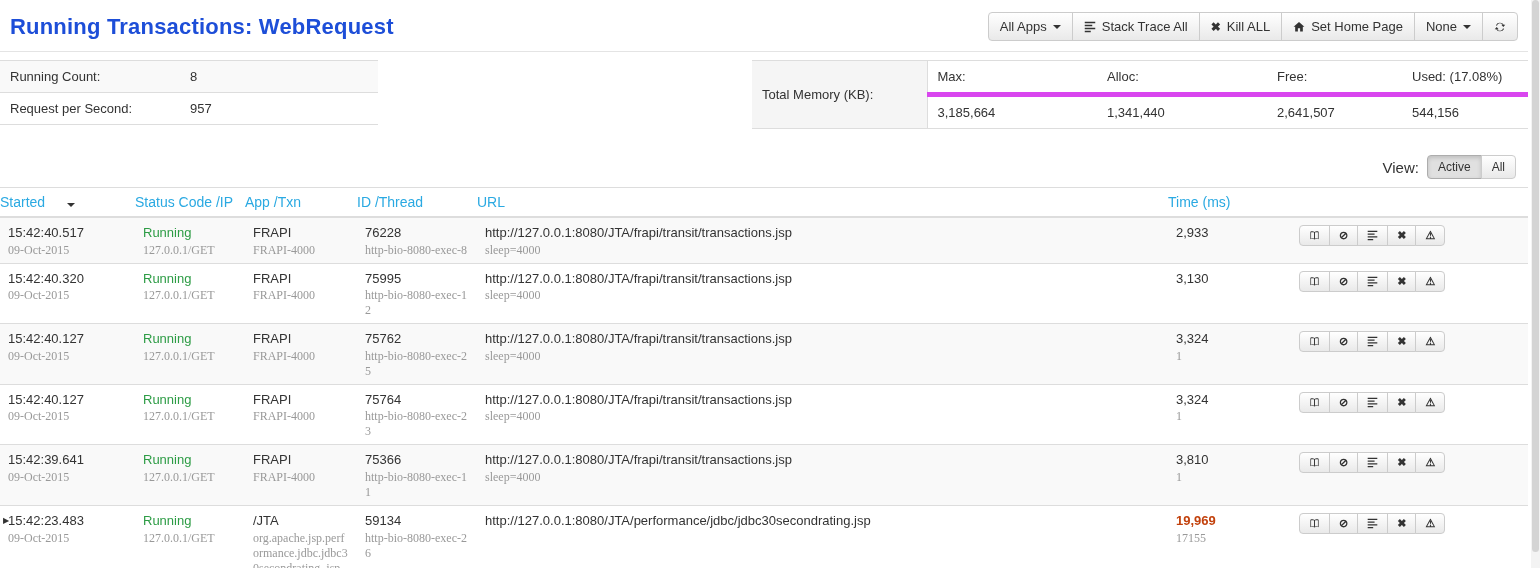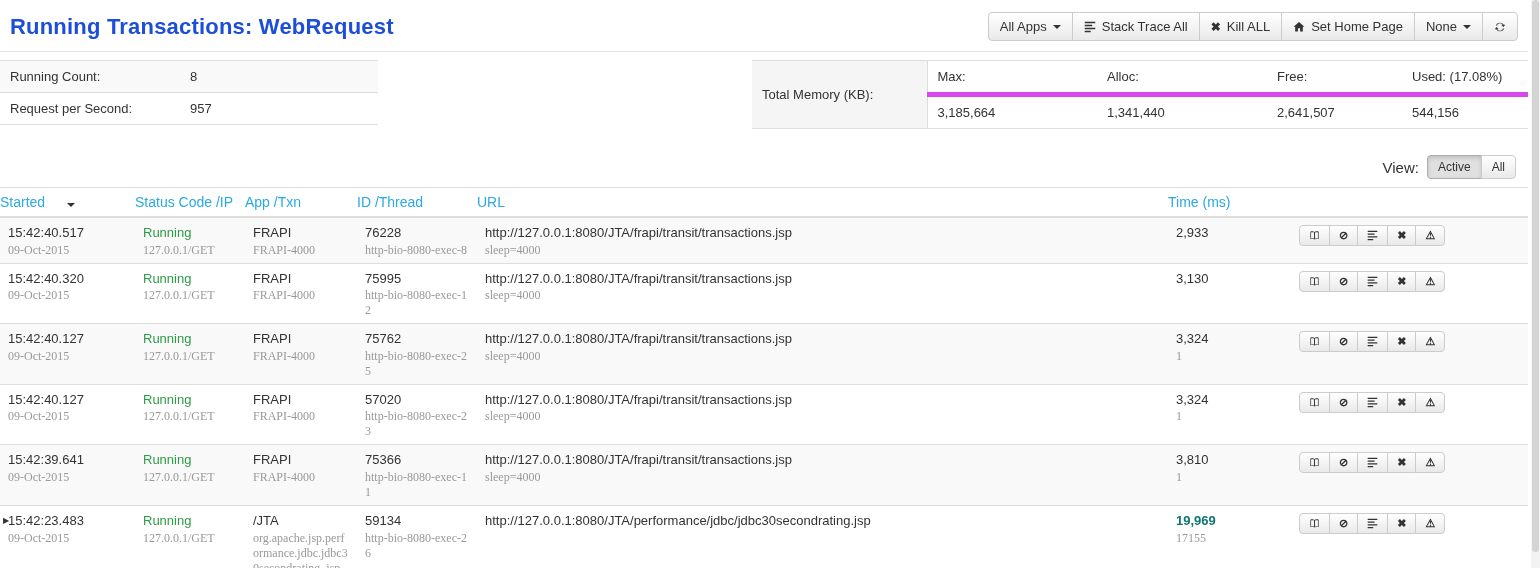--- a/index.html
+++ b/index.html
@@ -57,21 +57,21 @@
   .txn-table { width:100%; }
   .txn-table thead th { text-align:left; font-weight:normal; font-size:14px;
       color:#2aa9e2; padding:6px 0; border-top:1px solid #ddd; border-bottom:2px solid #ddd; }
   .sort-caret { display:inline-block; width:0; height:0; border-top:4px solid #333;
       border-left:4px solid transparent; border-right:4px solid transparent; margin-left:22px; }
   .txn-table tbody td { padding:7px 8px 5px 8px; border-top:1px solid #ddd;
       vertical-align:top; font-size:13px; line-height:1.2; }
   .txn-table tbody tr:nth-child(odd) { background:#f9f9f9; }
   .cell-sub { color:#999; font-size:12px; margin-top:2px; line-height:1.25;font-family:Liberation Serif, serif; }
   .status-running { color:#2d9c45; }
-  .slow { color:#0f766e; font-weight:bold; }
+  .slow { color:#c2410c; font-weight:bold; }
   .col-started{width:135px}.col-status{width:110px}.col-app{width:112px}
   .col-id{width:120px}.col-time{width:115px}.col-actions{width:245px}
   .col-started{position:relative}
   .expander { position:absolute; left:3px; top:10px; font-size:8px; color:#333; cursor:pointer; }
   .txn { max-width:100px; word-break:break-all; }
   .thread { word-break:break-all; max-width:110px; }
 
   .row-actions { display:inline-flex; margin-left:8px; }
   .row-actions .btn { padding:4px 9px; }
   .row-actions .glyph { font-size:11px; }
@@ -339,21 +339,21 @@
     </td>
     <td class="col-status">
       <div class="status-running">Running</div>
       <div class="cell-sub">127.0.0.1/GET</div>
     </td>
     <td class="col-app">
       <div>FRAPI</div>
       <div class="cell-sub txn">FRAPI-4000</div>
     </td>
     <td class="col-id">
-      <div>57020</div>
+      <div>75764</div>
       <div class="cell-sub thread">http-bio-8080-exec-23</div>
     </td>
     <td>
       <div>http://127.0.0.1:8080/JTA/frapi/transit/transactions.jsp</div>
       <div class="cell-sub">sleep=4000</div>
     </td>
     <td class="col-time">
       <div>3,324</div>
       <div class="cell-sub">1</div>
     </td>

